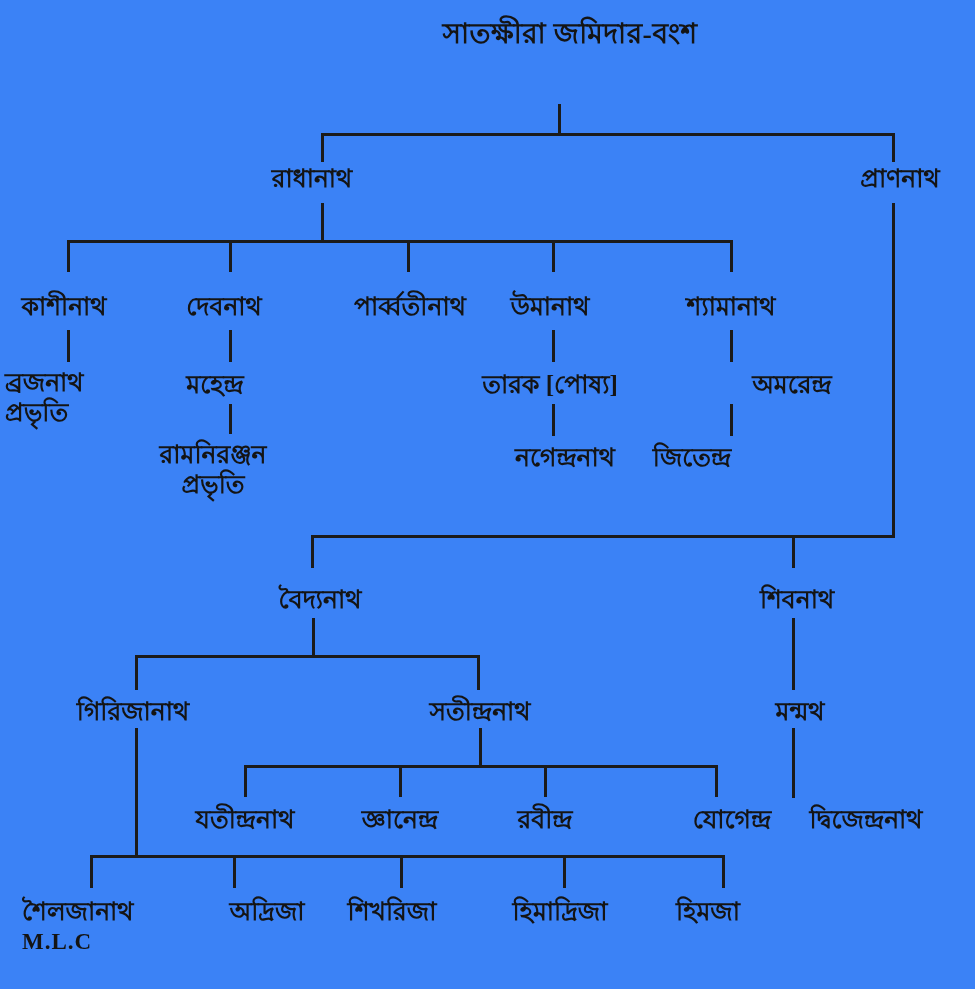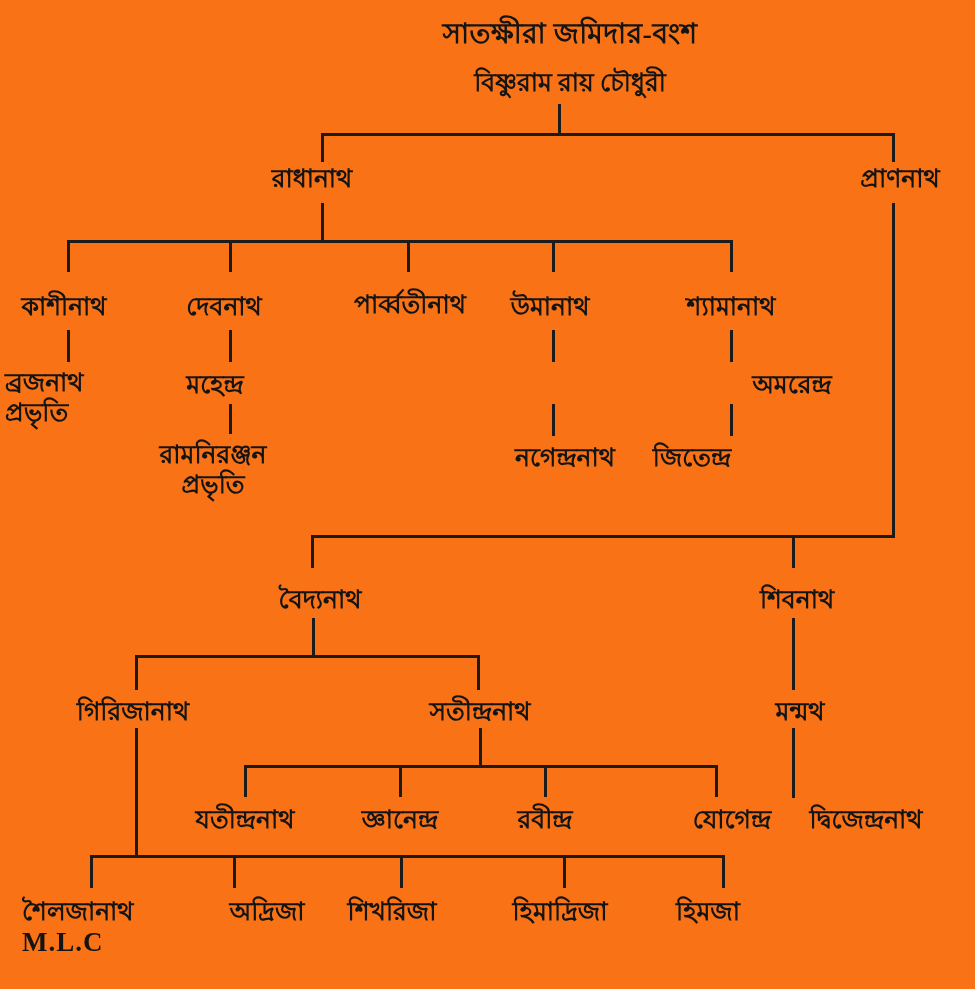--- a/index.html
+++ b/index.html
@@ -1,19 +1,19 @@
 <!DOCTYPE html>
 <html><head>
 <meta charset="utf-8">
 <style>
   html,body{margin:0;padding:0;background:#ffffff;}
   .page{
     position:relative;
     width:975px;height:989px;
-    background:#f97316;
+    background:#3b82f6;
     font-family:"Liberation Serif","DejaVu Serif",serif;
     color:#141414;
     overflow:hidden;
   }
   .node{
     position:absolute;
     font-size:25px;
     font-weight:bold;
     white-space:nowrap;
     line-height:30px;
@@ -23,47 +23,47 @@
   .node .l2{display:block;}
   .node.centered2 .l2{text-align:center;}
   .title{
     position:absolute;
     font-size:28px;
     font-weight:bold;
     white-space:nowrap;
     transform:translateX(-50%);
     letter-spacing:0.5px;
   }
-  .latin{font-size:27px;letter-spacing:1px;}
+  .latin{font-size:23px;letter-spacing:1px;}
   .h,.v{position:absolute;background:#1b1b1b;}
   .h{height:3px;}
   .v{width:3px;}
 </style>
 </head>
 <body>
 
 <div class="page">
 
   <div class="title" style="left:570px;top:12px;">সাতক্ষীরা জমিদার-বংশ</div>
-  <div class="node" style="left:570px;top:68px;">বিষ্ণুরাম রায় চৌধুরী</div>
 
   <div class="node" style="left:312px;top:164px;">রাধানাথ</div>
   <div class="node" style="left:900px;top:164px;">প্রাণনাথ</div>
 
   <div class="node" style="left:64px;top:292px;">কাশীনাথ</div>
   <div class="node" style="left:224px;top:292px;">দেবনাথ</div>
-  <div class="node" style="left:410px;top:292px;font-family:Liberation Mono, monospace;">পার্ব্বতীনাথ</div>
+  <div class="node" style="left:410px;top:292px;">পার্ব্বতীনাথ</div>
   <div class="node" style="left:550px;top:292px;">উমানাথ</div>
   <div class="node" style="left:731px;top:292px;">শ্যামানাথ</div>
 
   <div class="node leftalign" style="left:5px;top:368px;">
     <span class="l2">ব্রজনাথ</span>
     <span class="l2">প্রভৃতি</span>
   </div>
   <div class="node" style="left:215px;top:370px;">মহেন্দ্র</div>
+  <div class="node" style="left:550px;top:370px;">তারক [পোষ্য]</div>
   <div class="node" style="left:792px;top:370px;">অমরেন্দ্র</div>
 
   <div class="node centered2" style="left:213px;top:440px;">
     <span class="l2">রামনিরঞ্জন</span>
     <span class="l2">প্রভৃতি</span>
   </div>
   <div class="node" style="left:565px;top:443px;">নগেন্দ্রনাথ</div>
   <div class="node" style="left:692px;top:443px;">জিতেন্দ্র</div>
 
   <div class="node" style="left:320px;top:585px;">বৈদ্যনাথ</div>

